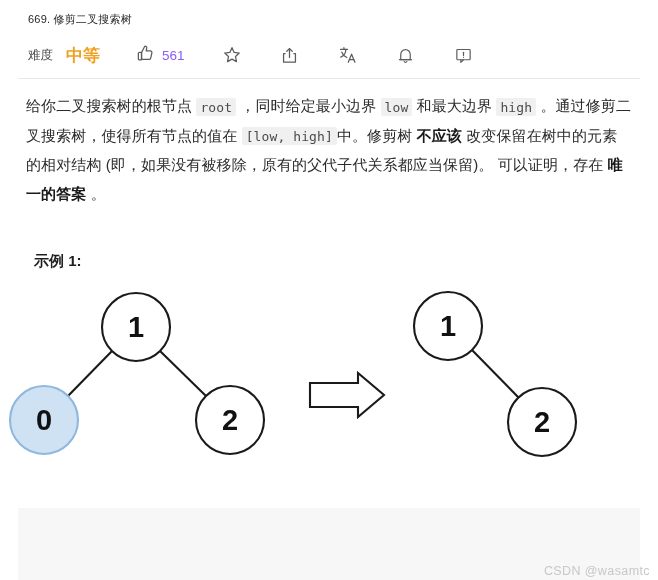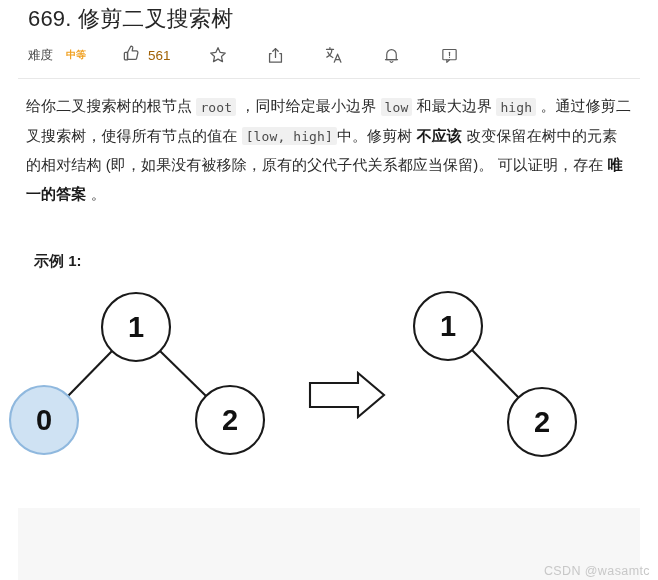--- a/index.html
+++ b/index.html
@@ -15,41 +15,41 @@
     font-family: "Liberation Sans", "DejaVu Sans", sans-serif;
     color: #262626;
     -webkit-font-smoothing: antialiased;
   }
 
   
   #header {
     padding: 6px 28px 0 28px;
   }
   #problem-title {
-    font-size: 22px;
+    font-size: 11px;
     font-weight: 400;
     color: #262626;
     line-height: 26px;
     margin: 0;
     letter-spacing: .2px;
   }
   #meta-row {
     display: flex;
     align-items: center;
     height: 34px;
     margin-top: 6px;
     gap: 4px;
   }
   .meta-label {
     font-size: 12.5px;
     color: #4a4a4a;
     margin-right: 9px;
   }
   .meta-difficulty {
-    font-size: 10px;
+    font-size: 17px;
     font-weight: 600;
     color: #f0a020;
     margin-right: 32px;
   }
   .icon-btn {
     display: flex;
     align-items: center;
     justify-content: center;
     width: 22px;
     height: 22px;
@@ -60,21 +60,21 @@
   .icon-btn svg { display: block; }
   .like-group {
     display: flex;
     align-items: center;
     margin-right: 32px;
     cursor: pointer;
     color: #5c5c5c;
   }
   .like-count {
     font-size: 13.5px;
-    color: #a16207;
+    color: #8b5cf6;
     margin-left: 7px;
   }
   #header-divider {
     position: absolute;
     left: 18px;
     right: 18px;
     top: 78px;
     height: 1px;
     background: #e8e8e8;
   }

